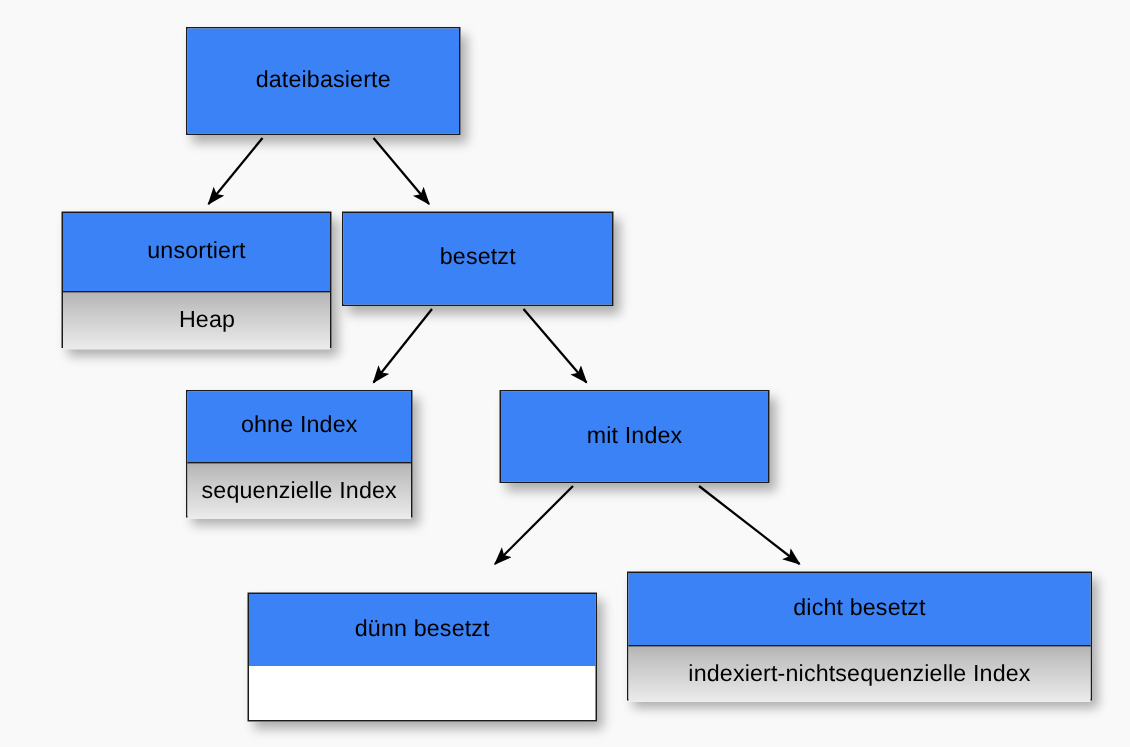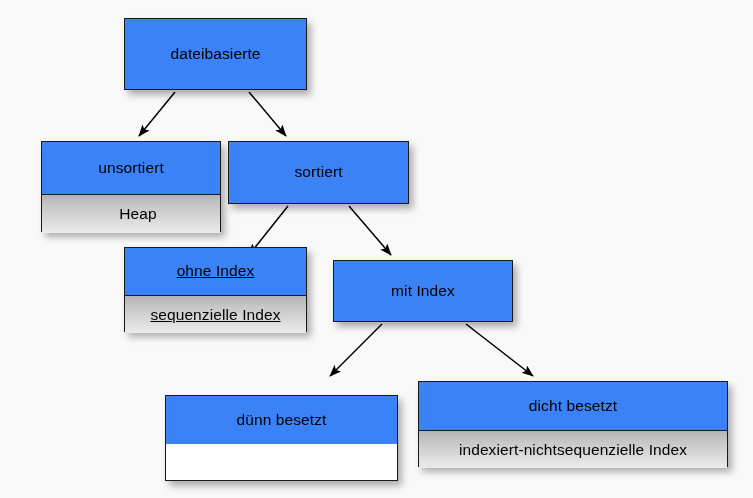--- a/index.html
+++ b/index.html
@@ -64,21 +64,21 @@
   #node-root      { left: 124px; top: 18px;  width: 183px; height: 72px; }
   #node-root .node-title { height: 100%; }
 
   #node-unsortiert{ left: 21px;  top: 141px; width: 180px; height: 91px; margin-left: 20px; }
   #node-unsortiert .node-title { height: 52px; }
   #node-unsortiert .node-sub   { height: 39px; padding-left: 20px; }
 
   #node-sortiert  { left: 228px; top: 141px; width: 181px; height: 63px; }
   #node-sortiert .node-title { height: 100%; }
 
-  #node-ohne      { left: 124px; top: 247px; width: 183px; height: 85px; text-decoration: underline; }
+  #node-ohne      { left: 124px; top: 260px; width: 151px; height: 85px; }
   #node-ohne .node-title { height: 47px; }
   #node-ohne .node-sub   { height: 38px; }
 
   #node-mit       { left: 333px; top: 260px; width: 180px; height: 62px; }
   #node-mit .node-title { height: 100%; }
 
   #node-duenn     { left: 165px; top: 395px; width: 233px; height: 86px; }
   #node-duenn .node-title { height: 48px; }
   #node-duenn .node-sub   { height: 38px; }
 
@@ -118,21 +118,21 @@
       </span>
     </div>
   </div>
 
   <div class="node" id="node-unsortiert">
     <div class="node-title">unsortiert</div>
     <div class="node-sub">Heap</div>
   </div>
 
   <div class="node" id="node-sortiert">
-    <div class="node-title">sortiert</div>
+    <div class="node-title">besetzt</div>
   </div>
 
   <div class="node" id="node-ohne">
     <div class="node-title">ohne Index</div>
     <div class="node-sub">sequenzielle Index</div>
   </div>
 
   <div class="node" id="node-mit">
     <div class="node-title">mit Index</div>
   </div>

